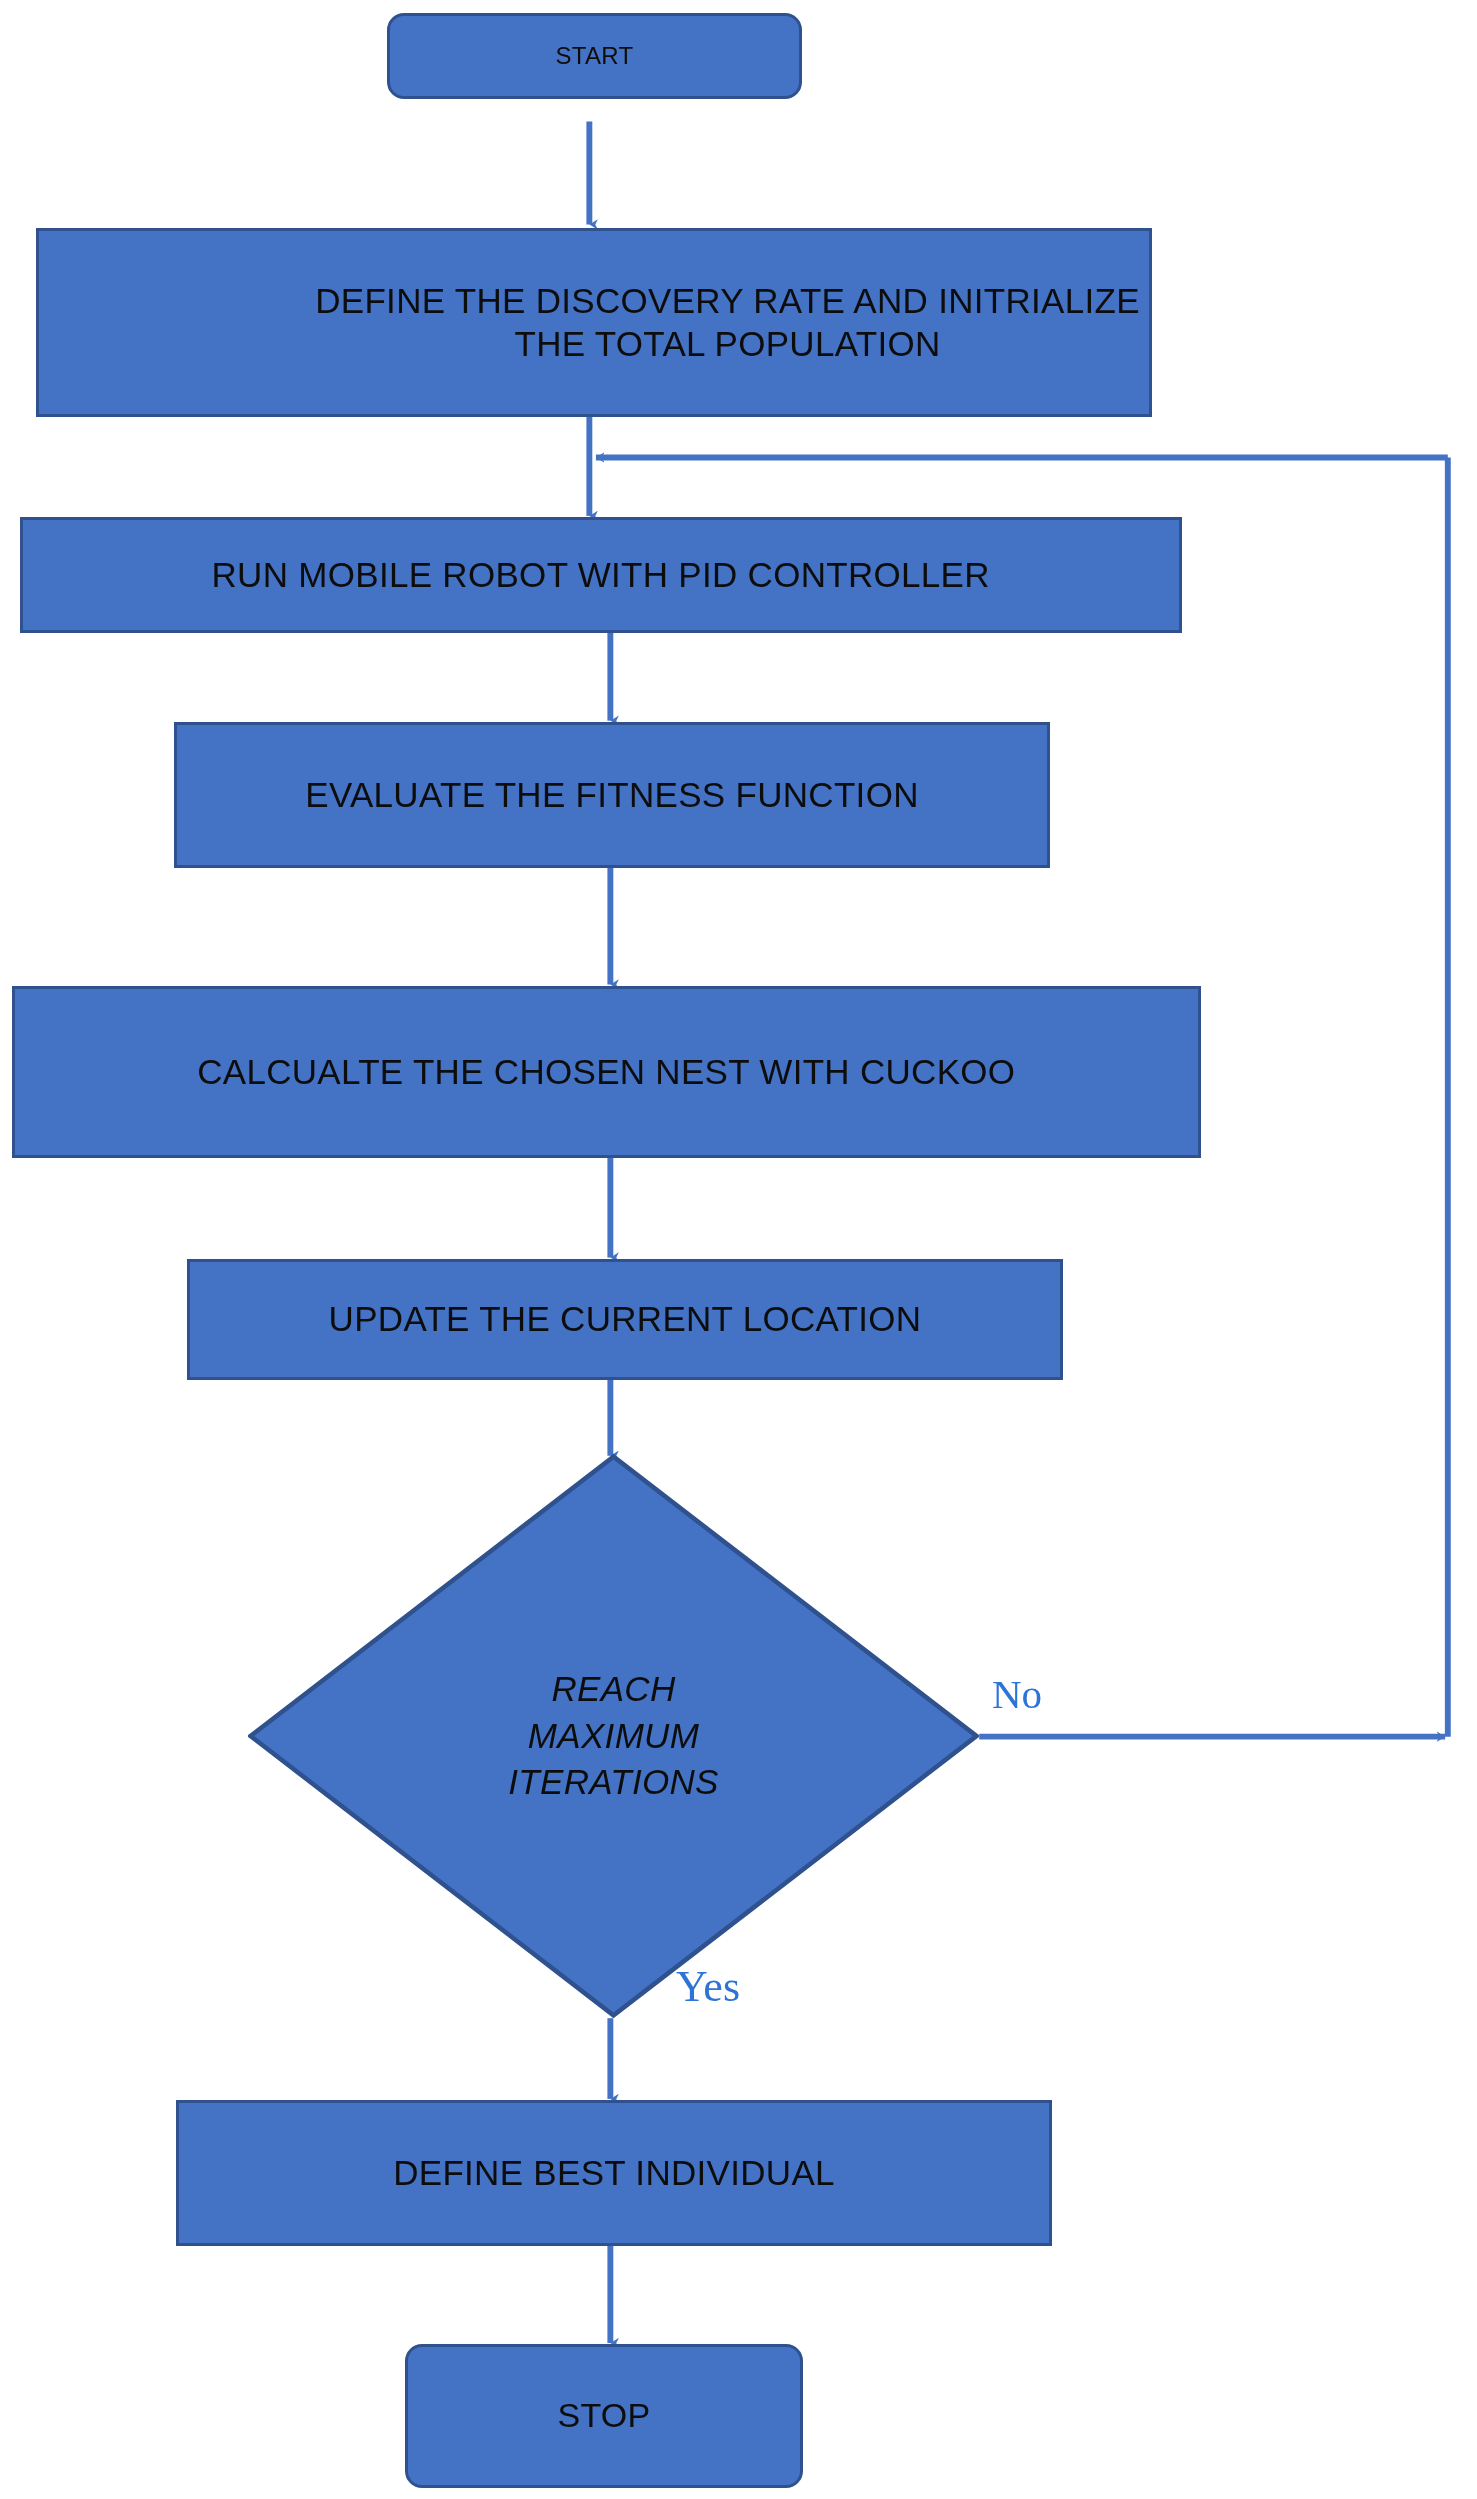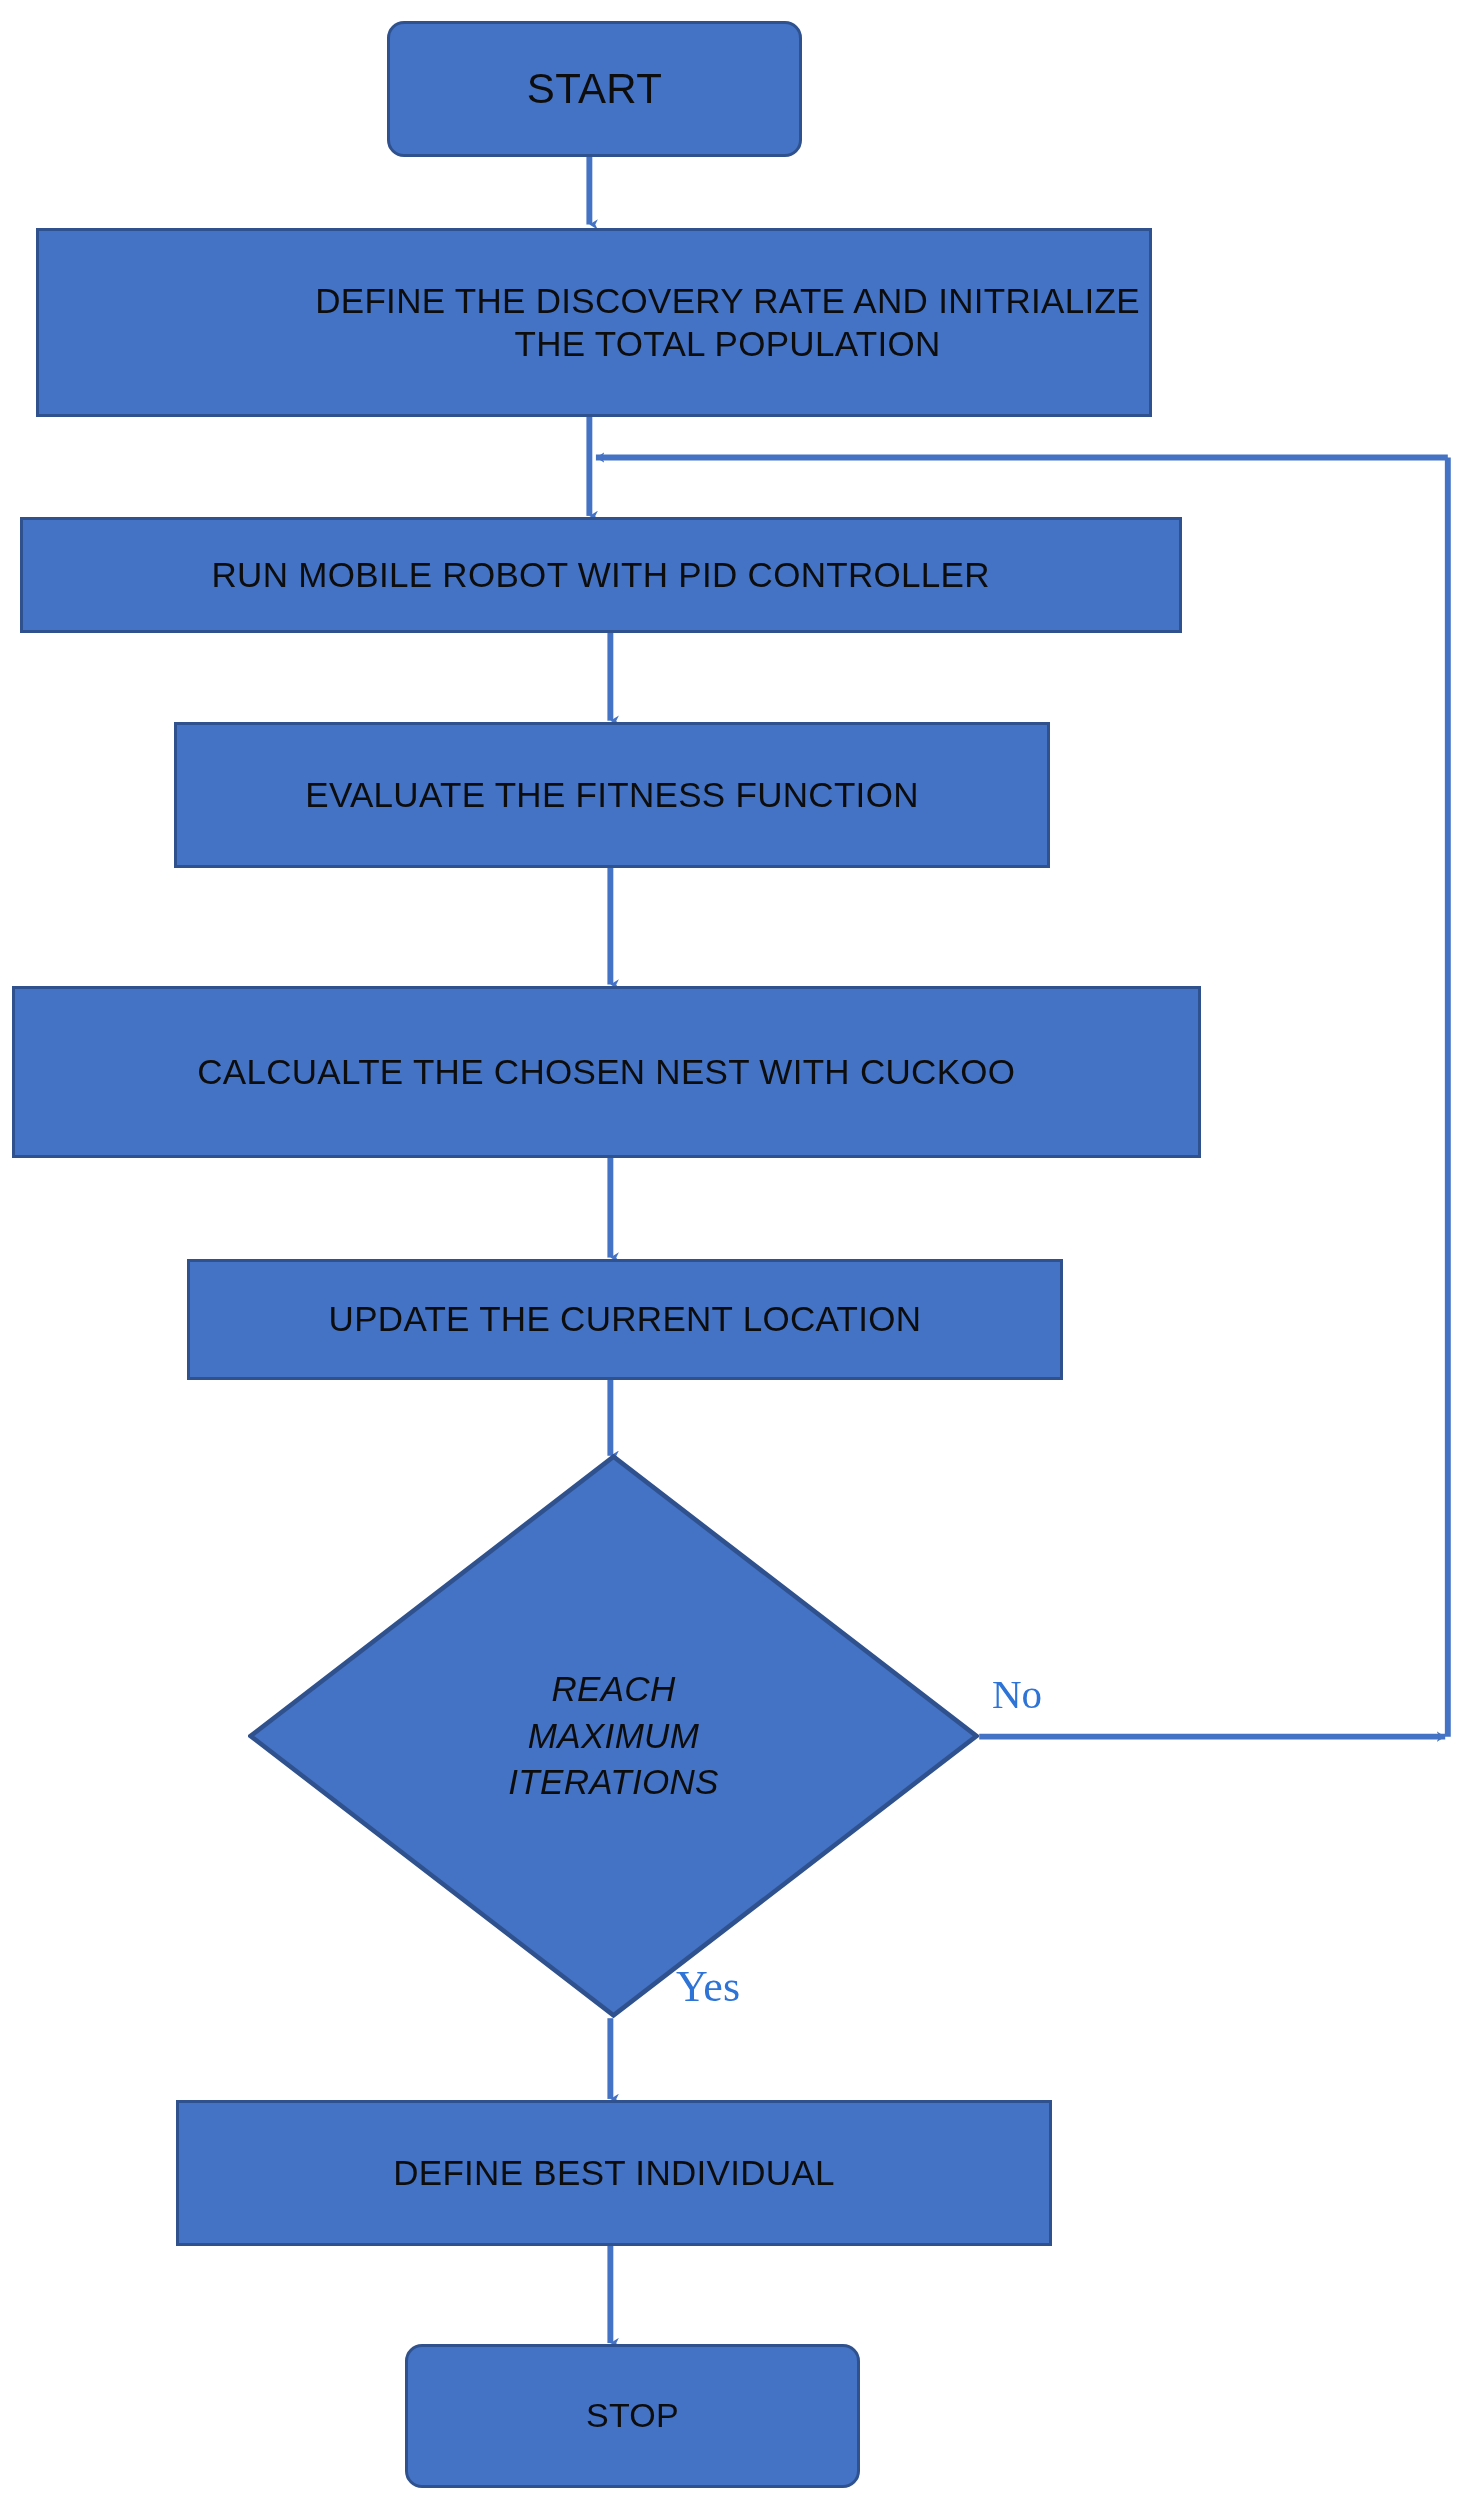--- a/index.html
+++ b/index.html
@@ -120,21 +120,21 @@
 
     <line x1="930" y1="3420" x2="930" y2="3570" stroke="#4472C4" stroke-width="9" marker-end="url(#arrow-down)"></line>
 
     <line x1="1492" y1="2646" x2="2202" y2="2646" stroke="#4472C4" stroke-width="9" marker-end="url(#arrow-right)"></line>
 
     <line x1="2206" y1="2646" x2="2206" y2="697" stroke="#4472C4" stroke-width="9"></line>
 
     <line x1="2206" y1="697" x2="908" y2="697" stroke="#4472C4" stroke-width="9" marker-end="url(#arrow-left)"></line>
   </svg>
 
-  <div class="node terminator" style="left:387px; top:13px; width:415px; height:136px; font-size:42px;margin-top:8px;">
+  <div class="node terminator" style="left:387px; top:13px; width:415px; height:86px; font-size:24px;">
     <span class="node-label">START</span>
   </div>
 
   <div class="node" style="left:36px; top:228px; width:1116px; height:189px; font-size:35px;justify-content:flex-end;">
     <span class="node-label">DEFINE THE DISCOVERY RATE AND INITRIALIZE
 THE TOTAL POPULATION</span>
   </div>
 
   <div class="node" style="left:19.7px; top:517px; width:1162px; height:116px; font-size:35px;">
     <span class="node-label">RUN MOBILE ROBOT WITH PID CONTROLLER</span>
@@ -162,18 +162,18 @@
   </div>
 
   <div class="edge-label" style="left:992px; top:1670px; font-size:41px;">No</div>
 
   <div class="edge-label" style="left:676px; top:1961px; font-size:44px;">Yes</div>
 
   <div class="node" style="left:176px; top:2100px; width:876px; height:146px; font-size:35px;">
     <span class="node-label">DEFINE BEST INDIVIDUAL</span>
   </div>
 
-  <div class="node terminator" style="left:405px; top:2344px; width:455px; height:144px; font-size:34px;">
+  <div class="node terminator" style="left:405px; top:2344px; width:398px; height:144px; font-size:34px;">
     <span class="node-label">STOP</span>
   </div>
 
 </div>
 
 
 </body></html>

